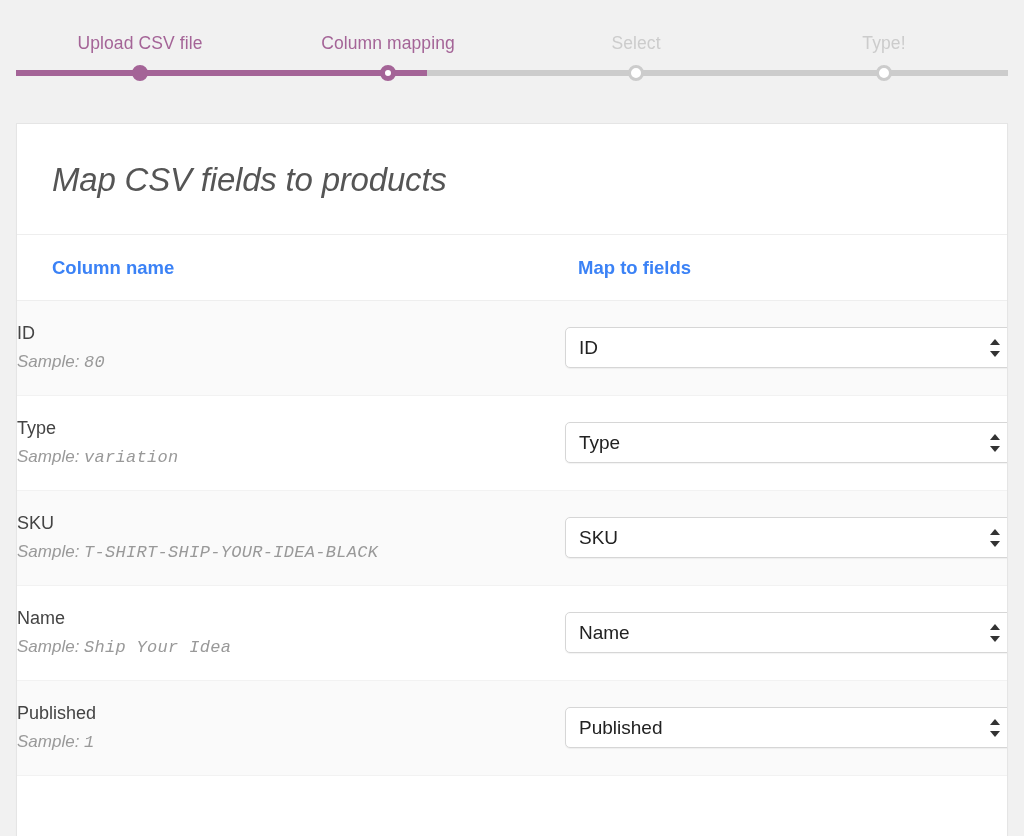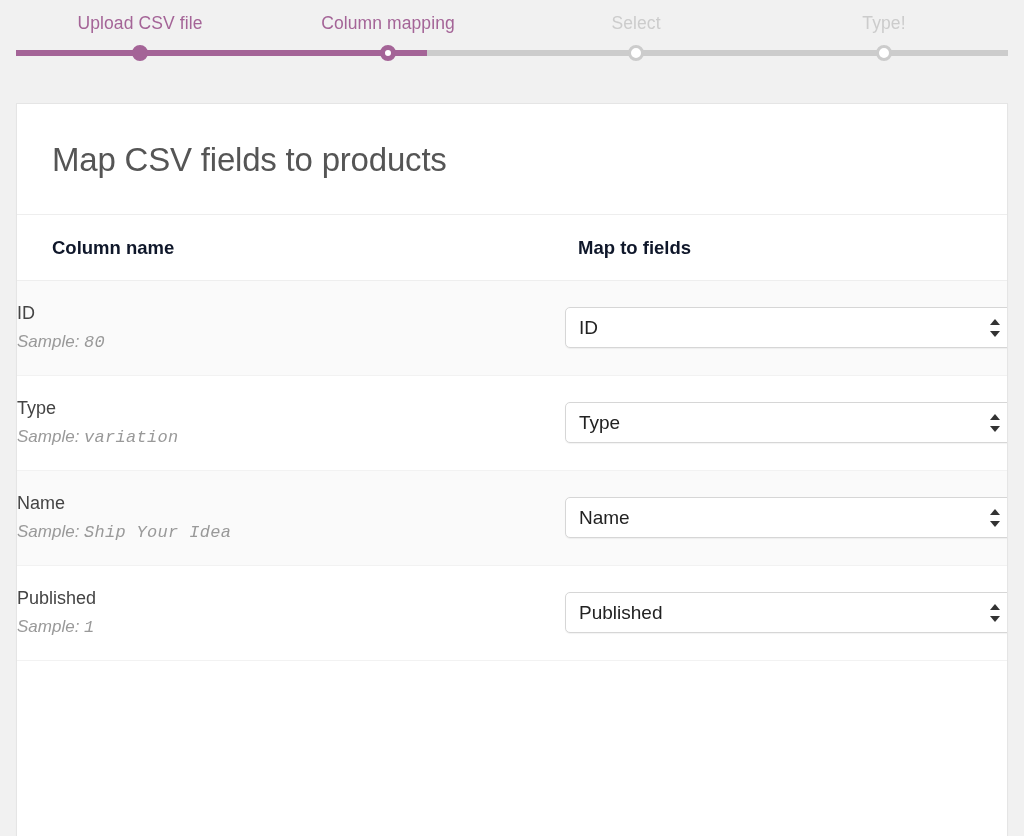--- a/index.html
+++ b/index.html
@@ -14,20 +14,21 @@
     font-family: "Liberation Sans", sans-serif;
     -webkit-font-smoothing: antialiased;
     overflow: hidden;
   }
 
   
   .stepper {
     position: relative;
     height: 103px;
     background: #f1f1f1;
+    margin-top: 20px;
   }
   .stepper-labels {
     display: flex;
     position: absolute;
     top: 11px;
     left: 16px;
     right: 16px;
     height: 24px;
   }
   .stepper-label {
@@ -102,20 +103,21 @@
     border: 1px solid #e5e5e5;
     border-bottom: none;
     box-shadow: 0 1px 1px rgba(0,0,0,0.04);
     height: 749px;
     box-sizing: border-box;
     overflow: hidden;
   }
 
   .card-head {
     padding: 36px 35px 0 35px;
+    font-style: italic;
   }
   .page-title {
     margin: 0;
     font-size: 33px;
     font-weight: 400;
     color: #555;
     letter-spacing: -0.2px;
     line-height: 1.2;
   }
   .page-desc {
@@ -135,21 +137,21 @@
   
   .map-table {
     width: 100%;
     border-collapse: collapse;
     table-layout: fixed;
   }
   .map-table th {
     text-align: left;
     font-size: 18.5px;
     font-weight: bold;
-    color: #0f172a;
+    color: #3b82f6;
     padding: 22px 0 21px 0;
     border-bottom: 1px solid #eee;
   }
   .map-table th.col-name { padding-left: 35px; width: 513px; }
   .map-table th.col-field { padding-left: 13px; }
 
   .map-table td {
     padding: 0;
     vertical-align: middle;
     border-bottom: 1px solid #f2f2f2;
@@ -314,20 +316,38 @@
           <div class="select-wrap">
             <div class="select-box">Type</div>
             <span class="select-arrows">
               <span class="tri up"></span>
                 <span class="tri down"></span>
             </span>
           </div>
         </td>
       </tr>
 
+      <tr>
+        <td class="cell-name">
+          <div class="col-label">SKU</div>
+          <div class="col-sample">
+            <span class="sample-word">Sample:</span>
+            <span class="sample-value">T-SHIRT-SHIP-YOUR-IDEA-BLACK</span>
+          </div>
+        </td>
+        <td class="cell-field">
+          <div class="select-wrap">
+            <div class="select-box">SKU</div>
+            <span class="select-arrows">
+              <span class="tri up"></span>
+                <span class="tri down"></span>
+            </span>
+          </div>
+        </td>
+      </tr>
 
       <tr>
         <td class="cell-name">
           <div class="col-label">Name</div>
           <div class="col-sample">
             <span class="sample-word">Sample:</span>
             <span class="sample-value">Ship Your Idea</span>
           </div>
         </td>
         <td class="cell-field">

